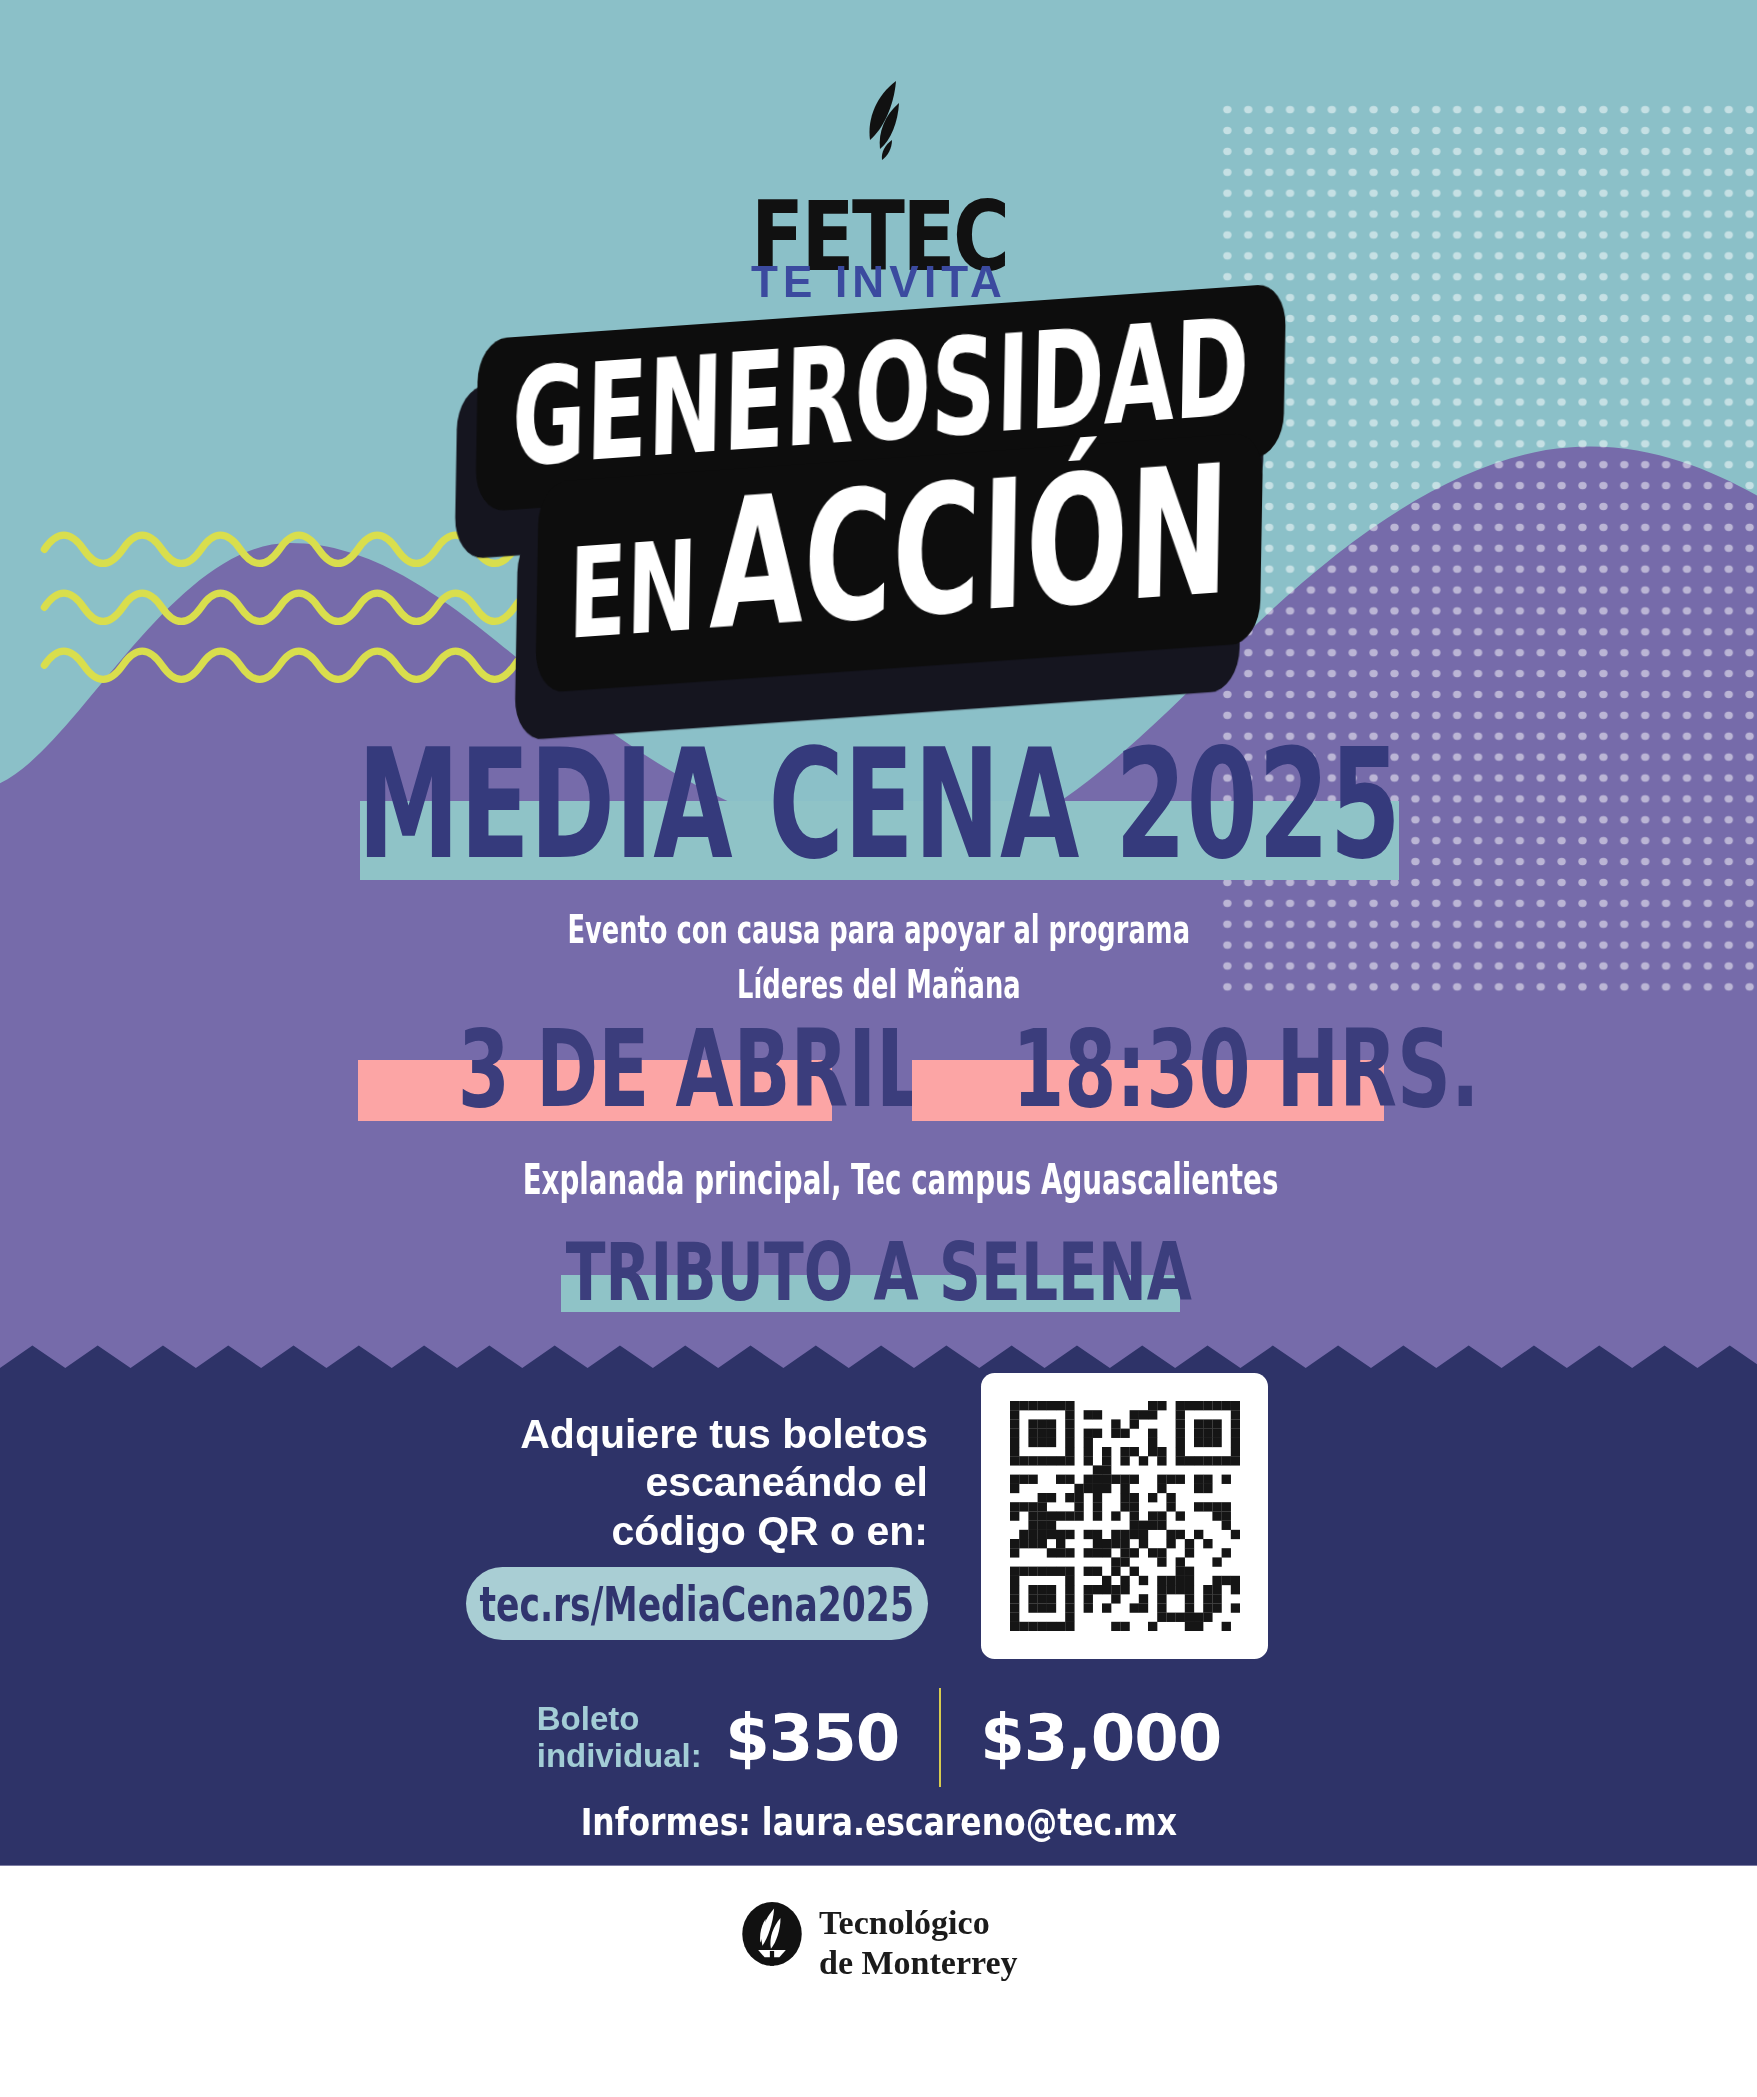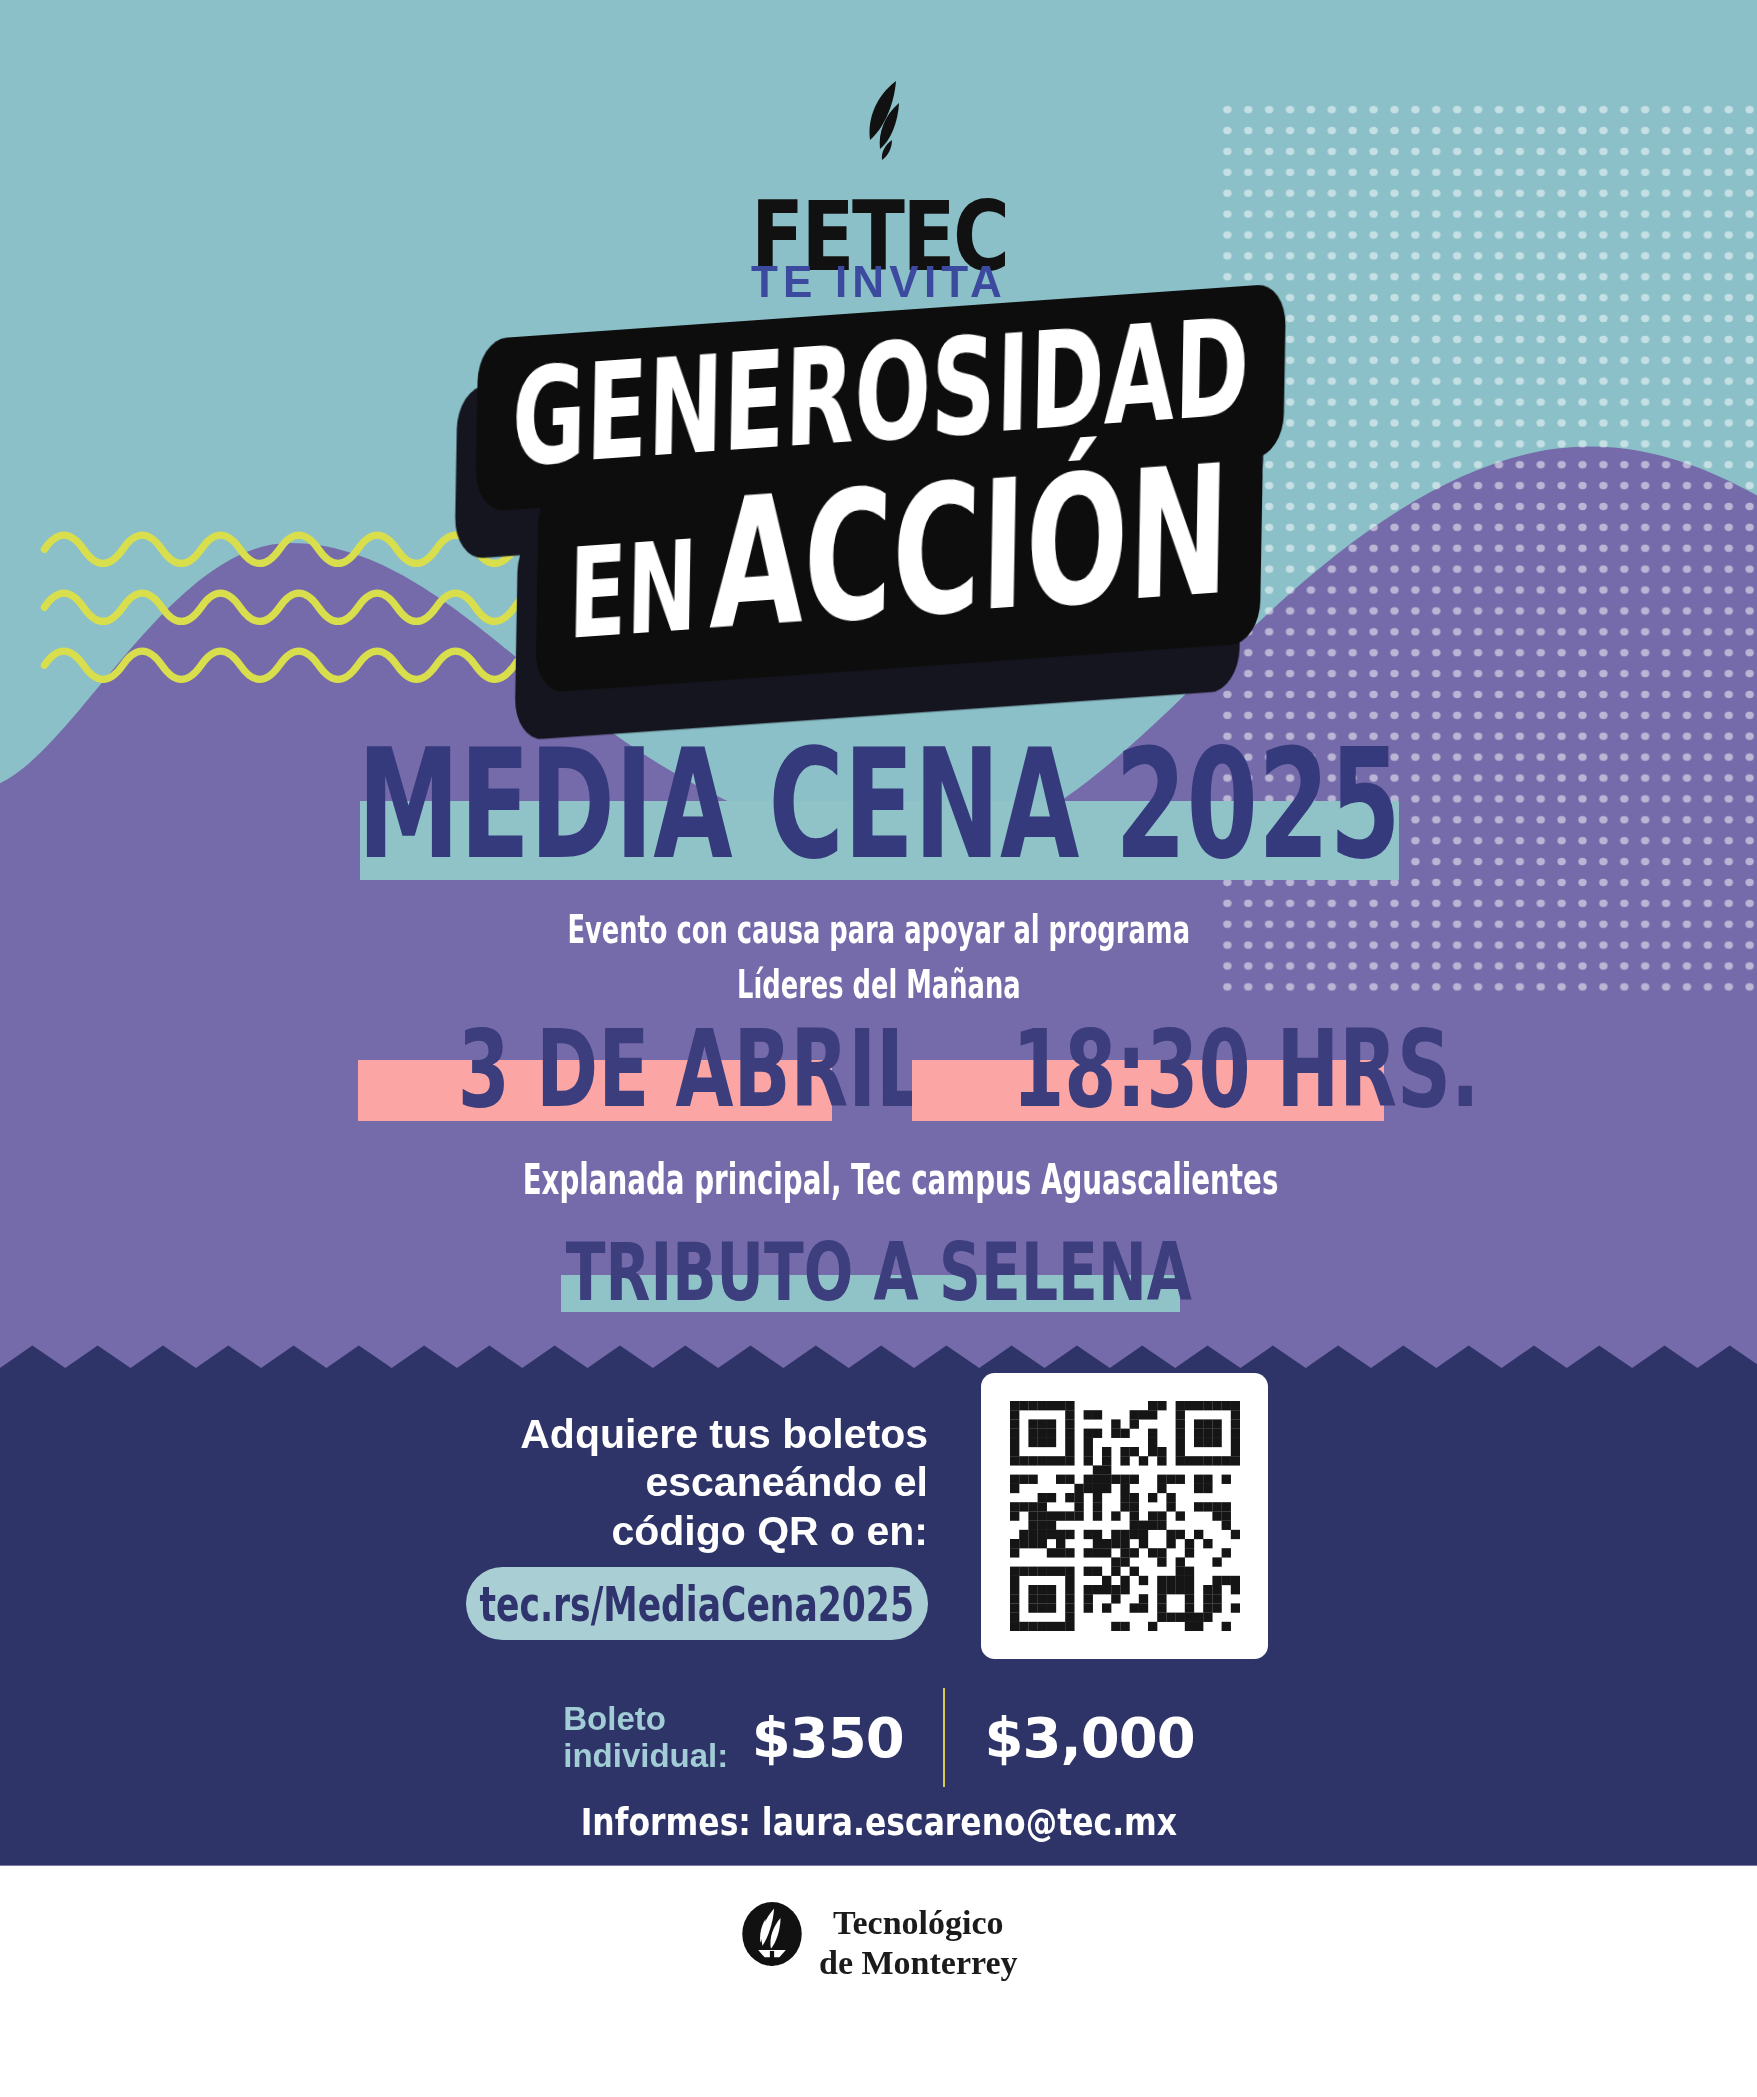--- a/index.html
+++ b/index.html
@@ -64,29 +64,29 @@
   .cta{left:353px;top:1410px;width:575px;text-align:right;color:#fff;
     font-size:41px;font-weight:800;line-height:1.18;z-index:2;}
   .pill{left:466px;top:1567px;width:462px;height:73px;border-radius:37px;background:#a9ced4;
     display:flex;align-items:center;justify-content:center;z-index:2;}
   .pill-text{font-family:"DejaVu Sans",sans-serif;font-size:48px;font-weight:800;color:#30346e;transform:scaleX(0.72);white-space:nowrap;display:inline-block;}
   .qr-box{left:981px;top:1373px;width:287px;height:286px;background:#fff;border-radius:13.6px;
     display:flex;align-items:center;justify-content:center;z-index:2;}
 
   .prices{left:0;right:0;top:1688px;height:99px;display:flex;justify-content:center;align-items:center;gap:23.5px;z-index:2;}
   .plabel{font-size:33px;font-weight:800;color:#a3cdd6;line-height:1.12;text-align:left;}
-  .pvalue{font-family:"DejaVu Sans",sans-serif;font-size:56px;font-weight:800;color:#ffffff;letter-spacing:-1px;}
+  .pvalue{font-family:"DejaVu Sans",sans-serif;font-size:64px;font-weight:800;color:#ffffff;letter-spacing:-1px;}
   .pdivider{width:2.6px;height:99px;background:#d8cc4e;margin:0 15.7px;}
 
   .contact{top:1801px;color:#ffffff;font-family:"DejaVu Sans",sans-serif;font-weight:800;font-size:37px;z-index:2;}
   .contact .cx{transform:scaleX(0.85);}
 
   
   .tec-logo{top:1900px;left:0;right:0;display:flex;justify-content:center;align-items:flex-start;gap:14.6px;z-index:2;}
-  .tec-name{font-family:"Liberation Serif",serif;font-size:34px;font-weight:700;color:#1b1b1b;line-height:1.18;text-align:center;padding-top:3.1px;}
+  .tec-name{font-family:"Liberation Serif",serif;font-size:34px;font-weight:700;color:#1b1b1b;line-height:1.18;text-align:left;padding-top:3.1px;}
 </style>
 </head>
 <body>
 
 <div class="poster">
 
   <svg class="bg" viewBox="0 0 3366 4016" preserveAspectRatio="none">
     <defs>
       <pattern id="dots" x="2330" y="190" width="40" height="40" patternUnits="userSpaceOnUse">
         <ellipse cx="20" cy="20" rx="8" ry="7" fill="#ffffff" opacity="0.5"></ellipse>

